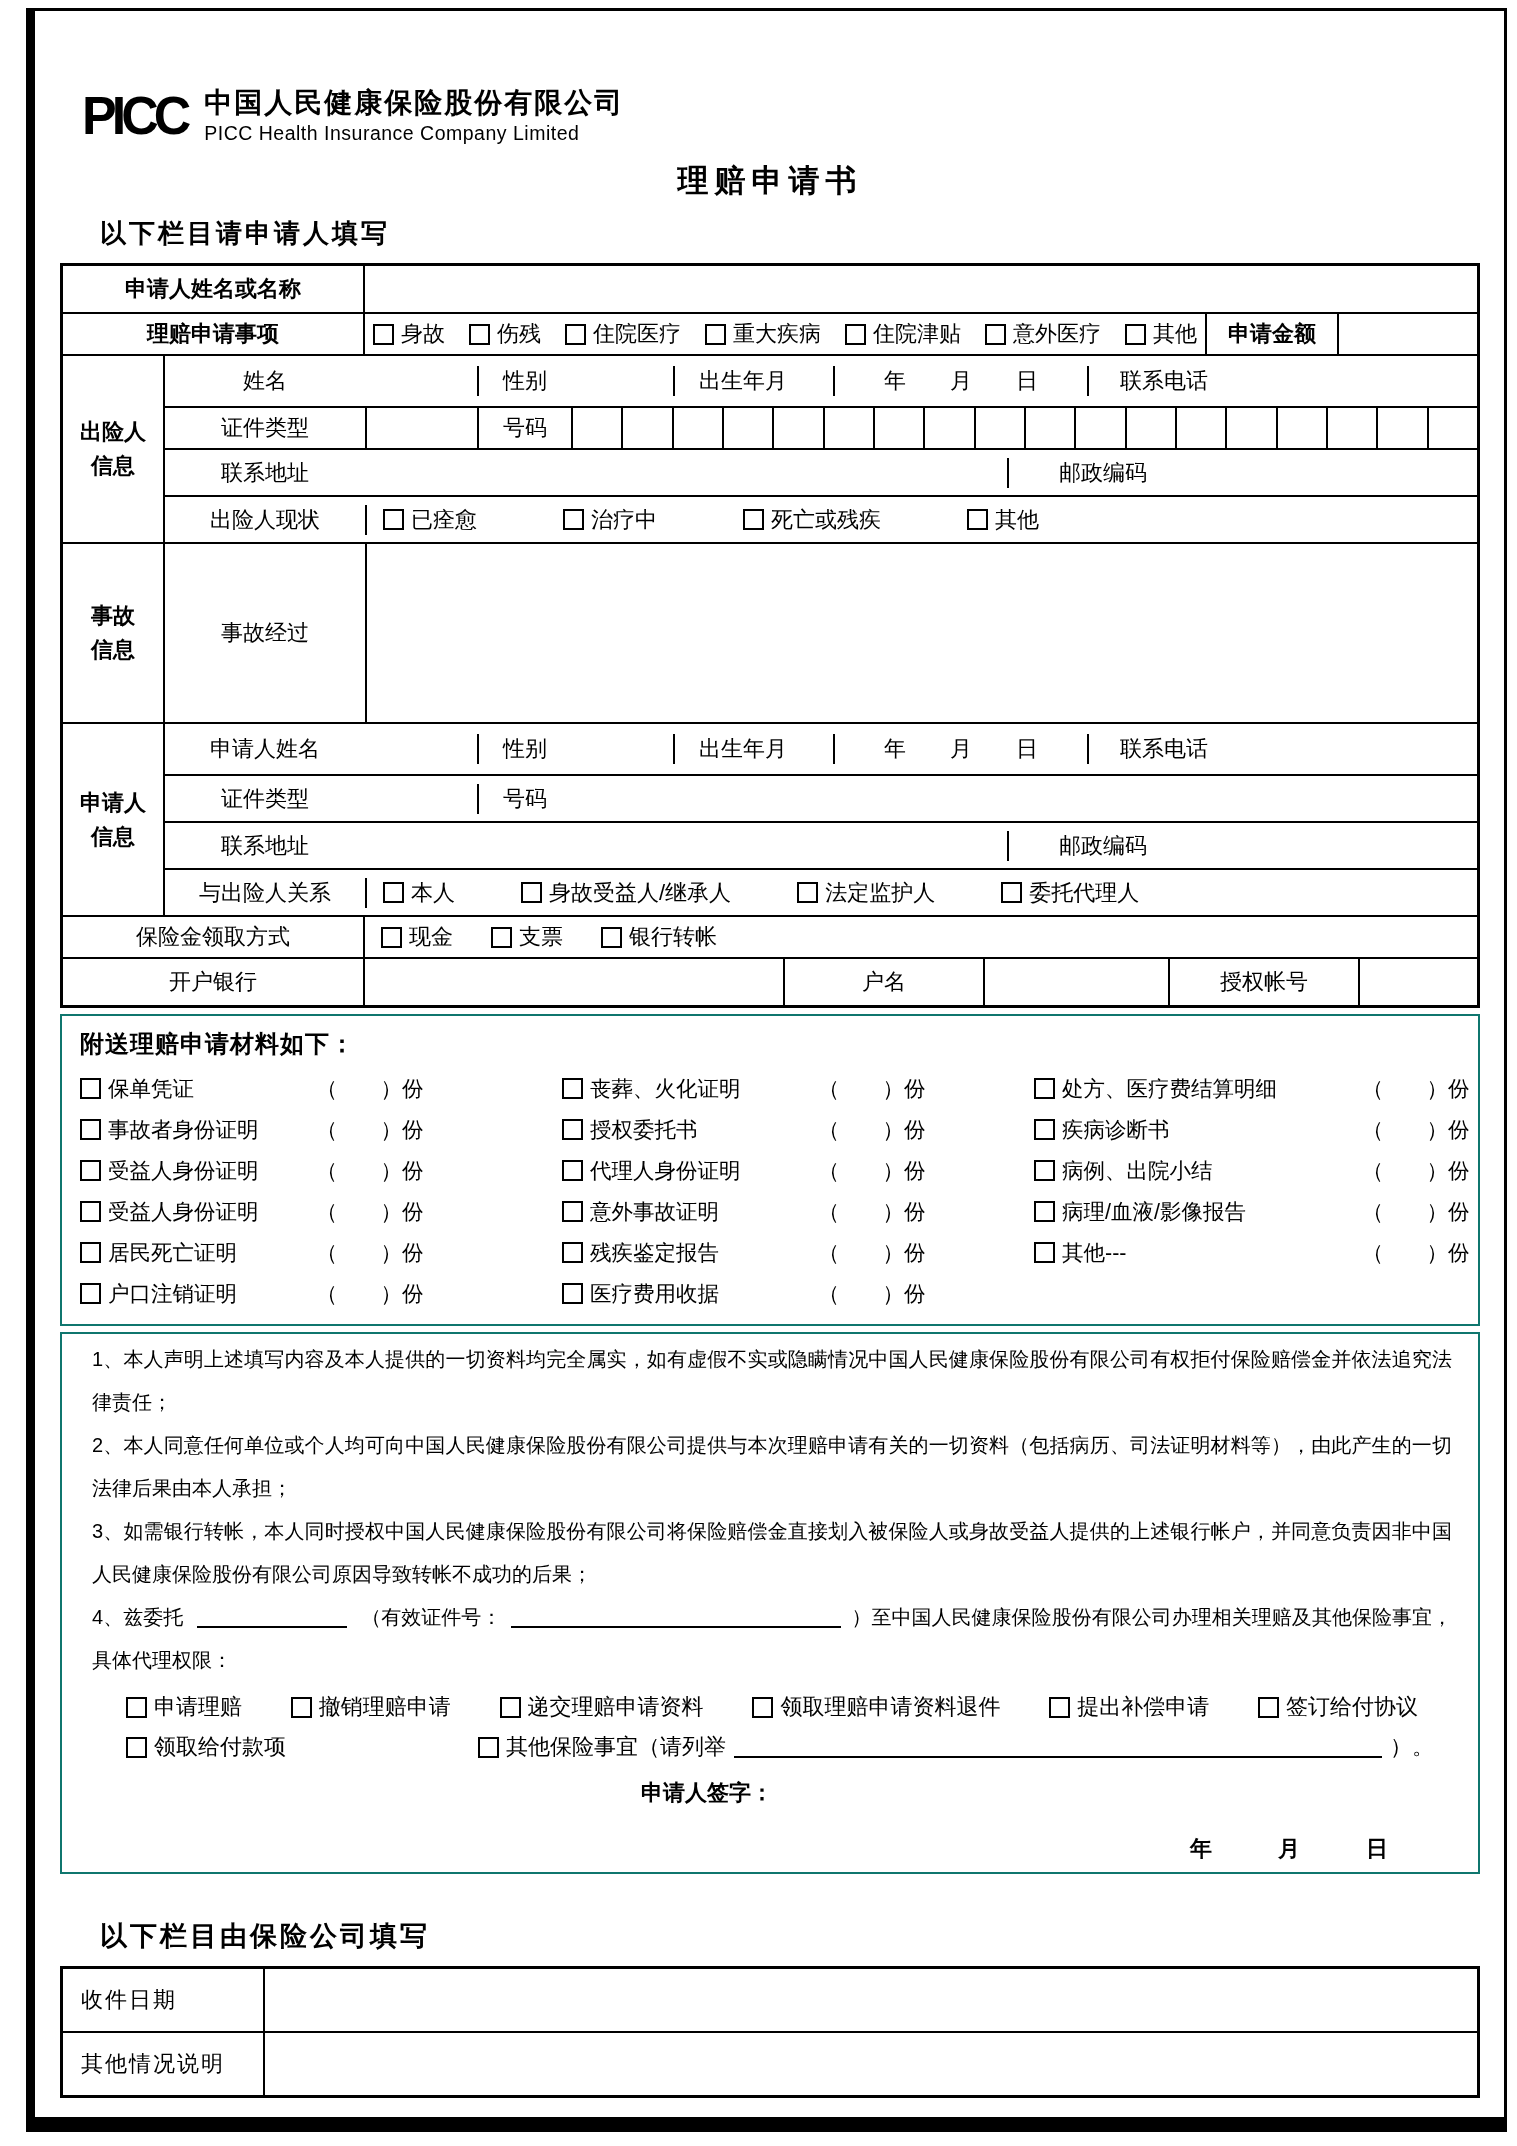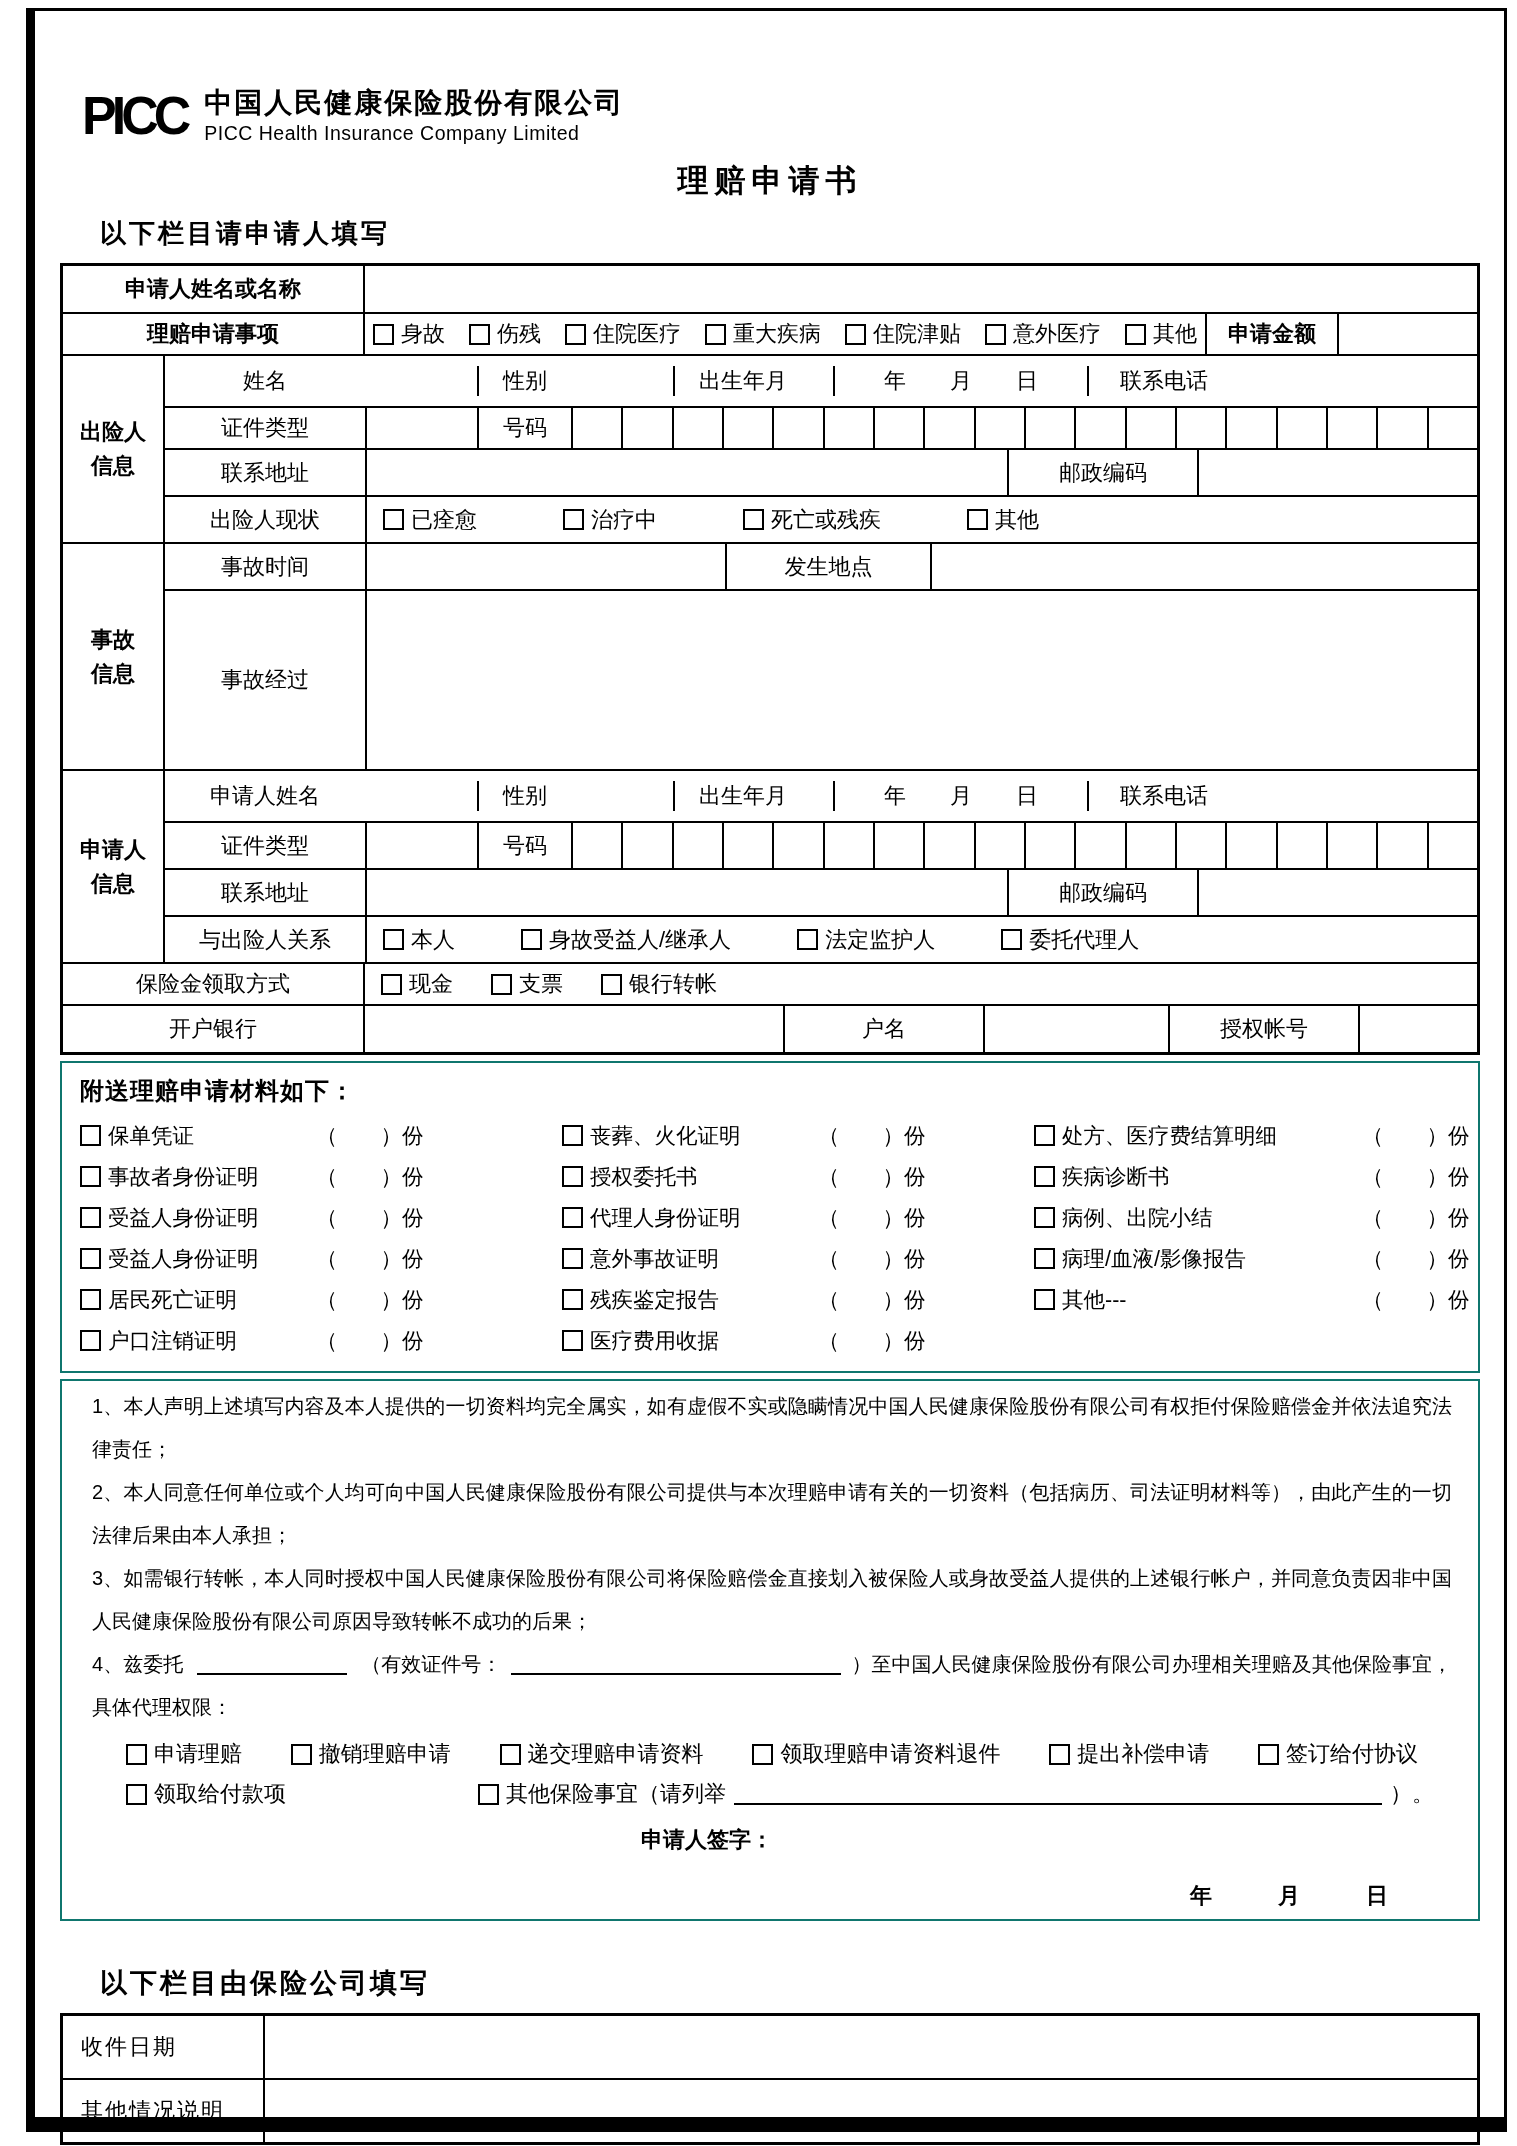--- a/index.html
+++ b/index.html
@@ -41,21 +41,21 @@
   .opts { justify-content:flex-start; }
   .opt { display:inline-flex; align-items:center; white-space:nowrap; font-size:22px; }
   .cb { display:inline-block; width:17px; height:17px; border:2px solid #000;
         margin-right:7px; background:#fff; flex:0 0 auto; }
   .idboxes { flex:1; display:flex; align-items:stretch; padding:0; }
   .idboxes .ib { flex:1; border-left:2px solid #000; }
   .idboxes .ib:first-child { border-left:none; }
 
   
   .h46 { min-height:46px; } .h40 { min-height:40px; } .h50 { min-height:50px;align-items:center; }
-  .h45 { min-height:45px; } .h178 { min-height:178px; }
+  .h45 { min-height:45px;align-items:center; } .h178 { min-height:178px; }
   .h62 { min-height:62px; }
 
   
   .box { border:2px solid #0f766e; margin-top:6px; padding:6px 0 10px 0; }
   .boxhead { font-size:24px; font-weight:bold; margin:6px 0 8px 18px; letter-spacing:1px; }
   .mrow { display:flex; min-height:41px; align-items:center; padding-left:18px; }
   .mcol1 { flex:0 0 482px; display:flex; align-items:center; }
   .mcol2 { flex:0 0 472px; display:flex; align-items:center; }
   .mcol3 { flex:1; display:flex; align-items:center; }
   .mlbl1 { width:208px; } .mlbl2 { width:228px; } .mlbl3 { width:300px; }
@@ -206,26 +206,20 @@
           </div>
         </div>
       </div>
 
       <div class="sect">
         <div class="gcol">
           <div>事故</div>
           <div>信息</div>
         </div>
         <div class="srows">
-          <div class="trow h45">
-            <div class="c" style="flex:0 0 200px;">事故时间</div>
-            <div class="c val" style="flex:0 0 360px;"></div>
-            <div class="c" style="flex:0 0 205px;">发生地点</div>
-            <div class="c val" style="flex:1;"></div>
-          </div>
           <div class="trow h178">
             <div class="c" style="flex:0 0 200px;">事故经过</div>
             <div class="c val" style="flex:1;"></div>
           </div>
         </div>
       </div>
 
       <div class="sect">
         <div class="gcol">
           <div>申请人</div>

